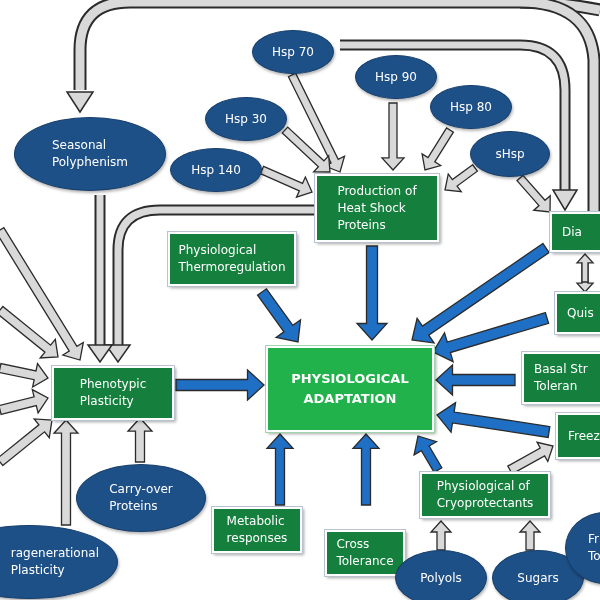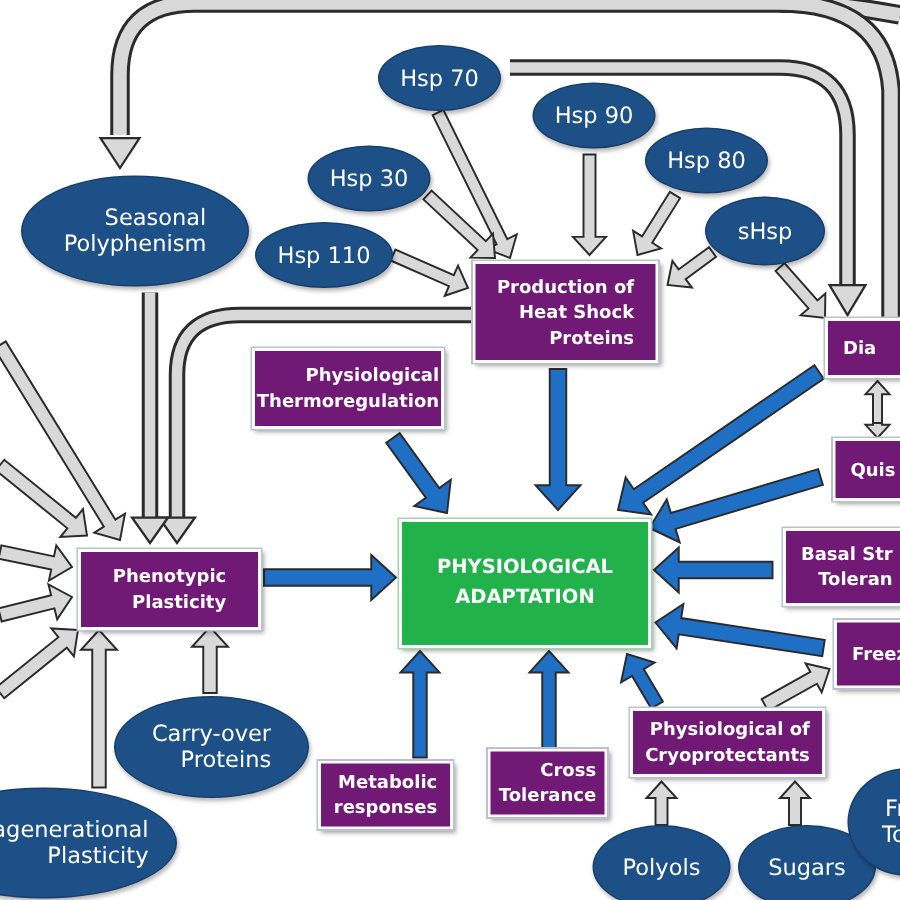--- a/index.html
+++ b/index.html
@@ -1,32 +1,32 @@
 <!DOCTYPE html>
 <html><head>
 <meta charset="utf-8">
 <style>
   html, body { margin:0; padding:0; background:#ffffff; }
   body { width:600px; height:600px; overflow:hidden; position:relative; font-family:"DejaVu Sans", sans-serif; }
   #diagram { position:absolute; left:0; top:0; width:600px; height:600px; }
   .node-box {
     position:absolute; box-sizing:border-box;
-    background:#701a75; border:2px solid #ffffff;
+    background:#15803d; border:2px solid #ffffff;
     box-shadow:0 0 0 1px #b9c3cf, 2px 2px 3px rgba(0,0,0,0.35);
-    color:#ffffff; font-weight:bold; font-size:12px; line-height:17px;
-    display:flex; align-items:center; justify-content:center; text-align:right;
+    color:#ffffff; font-weight:normal; font-size:12px; line-height:17px;
+    display:flex; align-items:center; justify-content:center; text-align:left;
     white-space:pre-line; overflow:hidden;
   }
   .node-ell {
     position:absolute; box-sizing:border-box;
     background:#1e5088; border:1.5px solid #163f6b;
     border-radius:50%;
     box-shadow:1px 2px 3px rgba(0,0,0,0.3);
-    color:#ffffff; font-size:15px; line-height:17px;
-    display:flex; align-items:center; justify-content:center; text-align:right;
+    color:#ffffff; font-size:12px; line-height:17px;
+    display:flex; align-items:center; justify-content:center; text-align:left;
     white-space:pre-line; overflow:hidden;
   }
   .node-center {
     position:absolute; box-sizing:border-box;
     background:#21b24b; border:2px solid #ffffff;
     box-shadow:0 0 0 1px #9fd6ab, 2px 2px 3px rgba(0,0,0,0.35);
     color:#ffffff; font-weight:bold; font-size:13px; line-height:20px;
     display:flex; align-items:center; justify-content:center; text-align:center;
     white-space:pre-line;
   }
@@ -112,28 +112,28 @@
 Plasticity</div>
 <div class="node-box clip-right" style="left:550px;top:212px;width:60px;height:40px;">Dia</div>
 <div class="node-box clip-right" style="left:555px;top:292px;width:55px;height:42px;">Quis</div>
 <div class="node-box clip-right" style="left:522px;top:352px;width:88px;height:52px;">Basal Str
 Toleran</div>
 <div class="node-box clip-right" style="left:556px;top:413px;width:54px;height:46px;">Freez</div>
 <div class="node-box" style="left:420px;top:472px;width:130px;height:46px;">Physiological of
 Cryoprotectants</div>
 <div class="node-box" style="left:212px;top:507px;width:90px;height:46px;">Metabolic
 responses</div>
-<div class="node-box" style="left:325px;top:499px;width:80px;height:46px;">Cross
+<div class="node-box" style="left:325px;top:530px;width:80px;height:46px;">Cross
 Tolerance</div>
 
 <div class="node-ell" style="left:252px;top:30px;width:82px;height:44px;">Hsp 70</div>
 <div class="node-ell" style="left:355px;top:55px;width:82px;height:44px;">Hsp 90</div>
 <div class="node-ell" style="left:430px;top:85px;width:82px;height:44px;">Hsp 80</div>
 <div class="node-ell" style="left:205px;top:97px;width:82px;height:44px;">Hsp 30</div>
-<div class="node-ell" style="left:170px;top:148px;width:92px;height:44px;">Hsp 110</div>
+<div class="node-ell" style="left:170px;top:148px;width:92px;height:44px;">Hsp 140</div>
 <div class="node-ell" style="left:470px;top:131px;width:80px;height:46px;">sHsp</div>
 <div class="node-ell" style="left:14px;top:117px;width:152px;height:74px;">Seasonal
 Polyphenism</div>
 <div class="node-ell" style="left:76px;top:464px;width:130px;height:68px;">Carry-over
 Proteins</div>
 <div class="node-ell clip-left" style="left:-60px;top:525px;width:178px;height:74px;padding-right:18px;">ragenerational
 Plasticity</div>
 <div class="node-ell" style="left:395px;top:550px;width:92px;height:56px;">Polyols</div>
 <div class="node-ell" style="left:492px;top:550px;width:92px;height:56px;">Sugars</div>
 <div class="node-ell clip-right" style="left:565px;top:512px;width:80px;height:72px;padding-left:22px;">Fr

